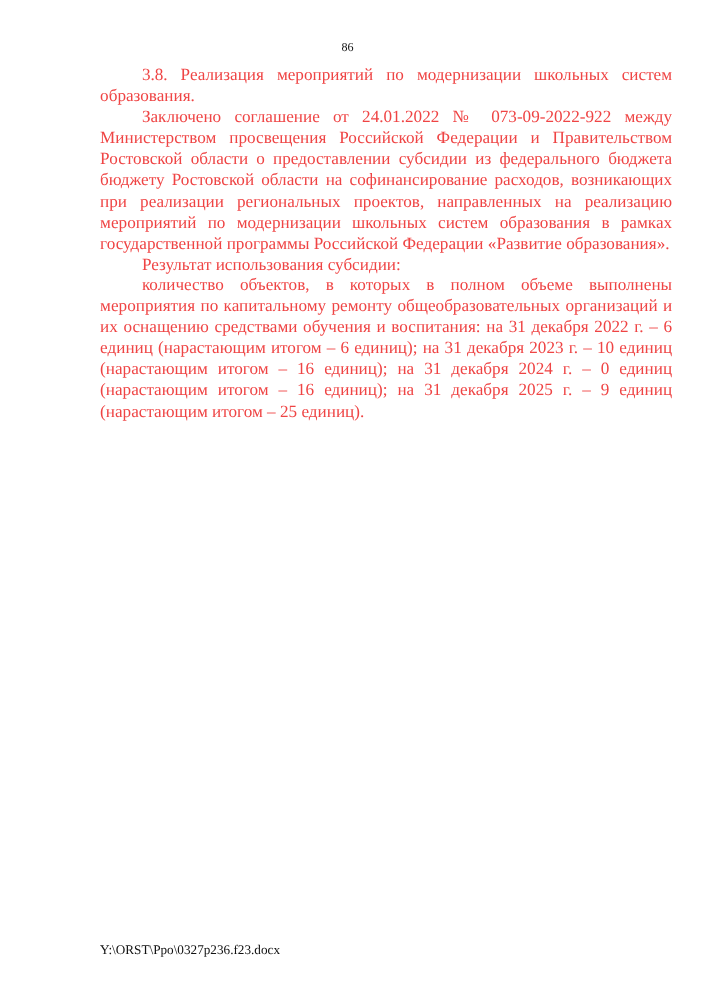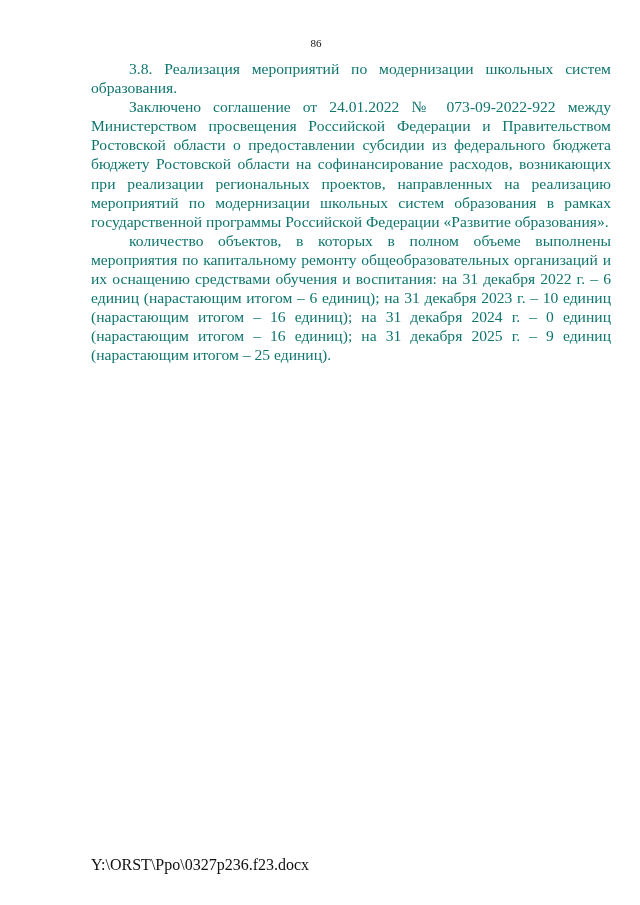--- a/index.html
+++ b/index.html
@@ -5,35 +5,36 @@
     html, body { margin: 0; padding: 0; background: #ffffff; }
     body { width: 640px; height: 905px; position: relative; overflow: hidden; }
     .page-number {
       position: absolute; left: 0; width: 632px; top: 37px;
       text-align: center; font-family: "Liberation Serif", serif;
       font-size: 11px; color: #111;
     }
     .body {
       position: absolute; left: 91px; width: 520px; top: 59px;
       font-family: "Liberation Serif", serif; font-size: 15.6px;
-      line-height: 19.1px; color: #0f766e;
+      line-height: 19.1px; color: #ef4444;
     }
     .body p {
       margin: 0; text-align: justify; text-indent: 38px;
       hyphens: none;
     }
     .footer {
       position: absolute; left: 91px; top: 856px;
-      font-family: "Liberation Serif", serif; font-size: 16px; color: #111;
+      font-family: "Liberation Serif", serif; font-size: 12px; color: #111;
     }
   </style>
 </head>
 <body>
 
 <div class="page-number">86</div>
 
 <div class="body">
   <p>3.8. Реализация мероприятий по модернизации школьных систем образования.</p>
   <p>Заключено соглашение от 24.01.2022 № 073-09-2022-922 между Министерством просвещения Российской Федерации и Правительством Ростовской области о предоставлении субсидии из федерального бюджета бюджету Ростовской области на софинансирование расходов, возникающих при реализации региональных проектов, направленных на реализацию мероприятий по модернизации школьных систем образования в рамках государственной программы Российской Федерации «Развитие образования».</p>
+  <p>Результат использования субсидии:</p>
   <p>количество объектов, в которых в полном объеме выполнены мероприятия по капитальному ремонту общеобразовательных организаций и их оснащению средствами обучения и воспитания: на 31 декабря 2022 г. – 6 единиц (нарастающим итогом – 6 единиц); на 31 декабря 2023 г. – 10 единиц (нарастающим итогом – 16 единиц); на 31 декабря 2024 г. – 0 единиц (нарастающим итогом – 16 единиц); на 31 декабря 2025 г. – 9 единиц (нарастающим итогом – 25 единиц).</p>
 </div>
 
 <div class="footer">Y:\ORST\Ppo\0327p236.f23.docx</div>
 
 </body></html>

